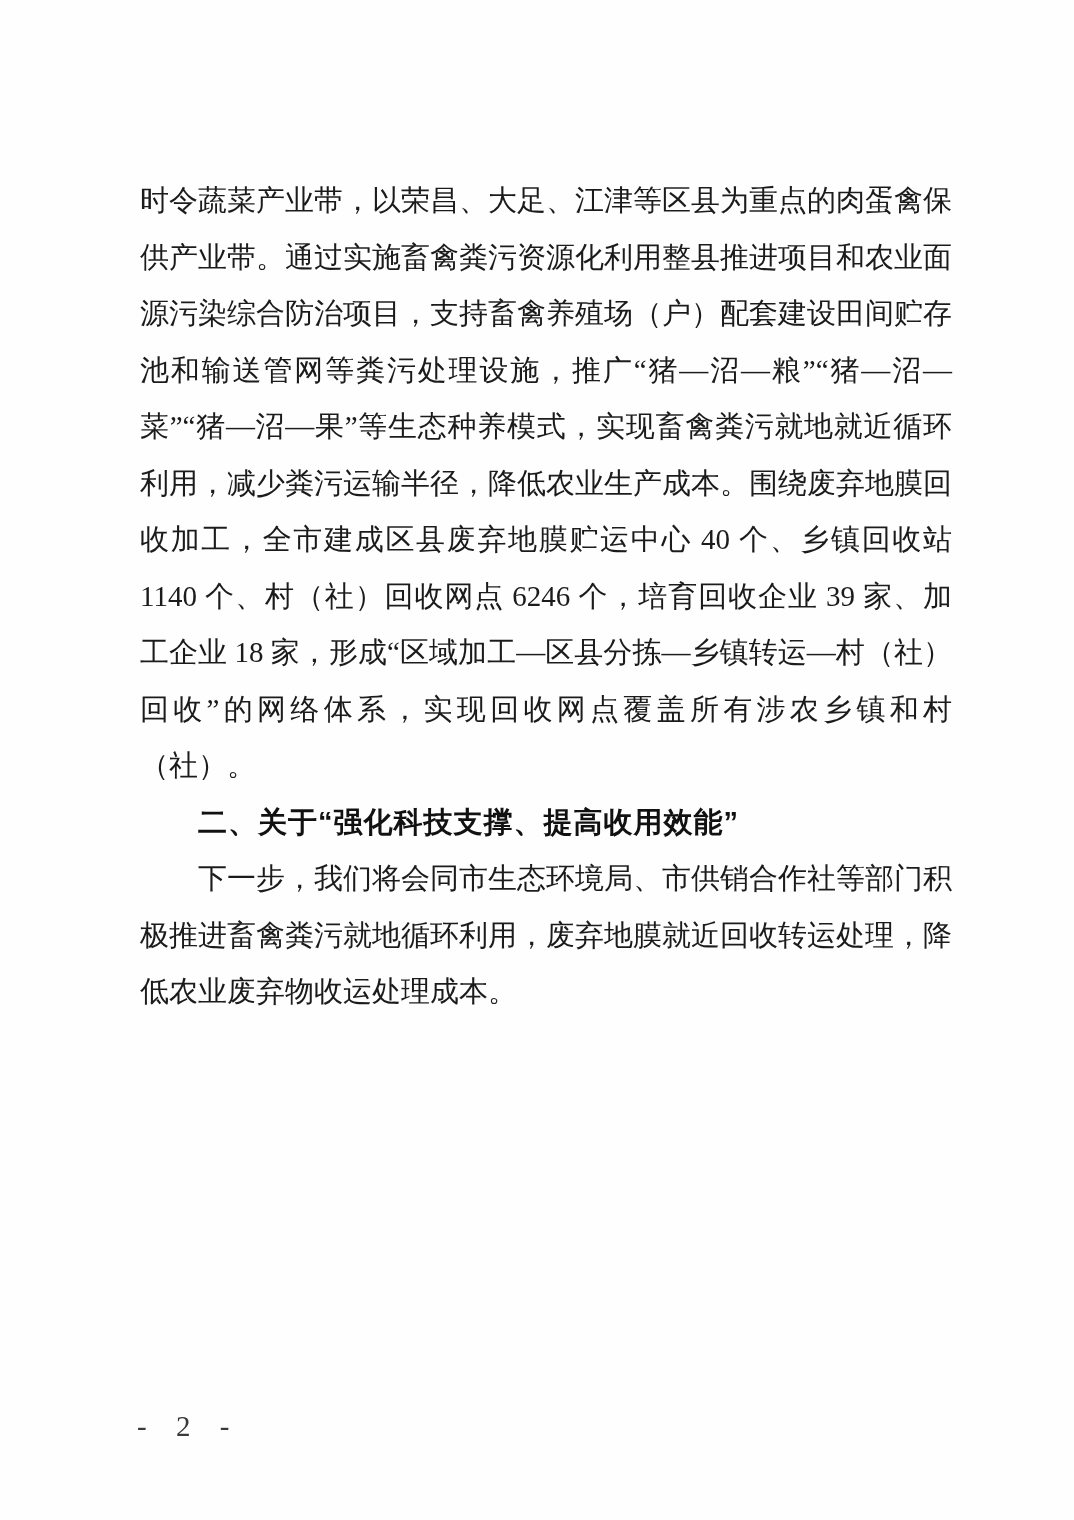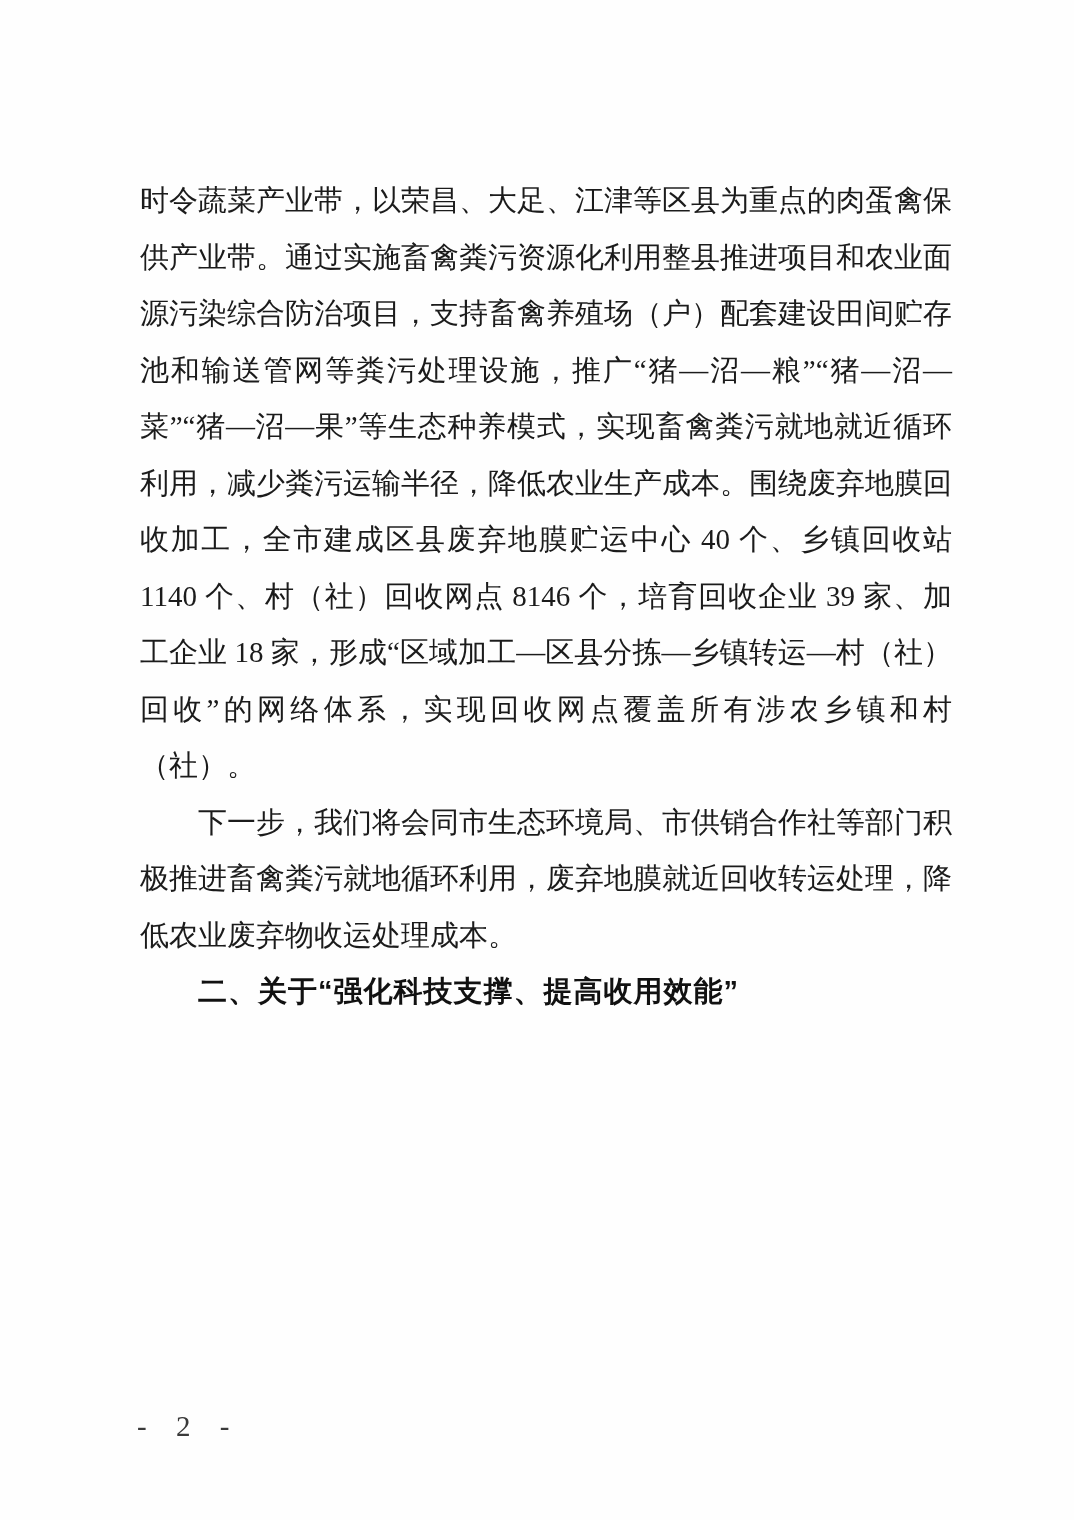--- a/index.html
+++ b/index.html
@@ -55,24 +55,24 @@
     font-family: "Liberation Serif", "DejaVu Serif", serif;
   }
 </style>
 </head>
 <body>
 
 <div class="page">
 
   <div class="text-block">
 
-    <p>时令蔬菜产业带，以荣昌、大足、江津等区县为重点的肉蛋禽保供产业带。通过实施畜禽粪污资源化利用整县推进项目和农业面源污染综合防治项目，支持畜禽养殖场（户）配套建设田间贮存池和输送管网等粪污处理设施，推广“猪—沼—粮”“猪—沼—菜”“猪—沼—果”等生态种养模式，实现畜禽粪污就地就近循环利用，减少粪污运输半径，降低农业生产成本。围绕废弃地膜回收加工，全市建成区县废弃地膜贮运中心 40 个、乡镇回收站 1140 个、村（社）回收网点 8146 个，培育回收企业 39 家、加工企业 18 家，形成“区域加工—区县分拣—乡镇转运—村（社）回收”的网络体系，实现回收网点覆盖所有涉农乡镇和村（社）。</p>
+    <p>时令蔬菜产业带，以荣昌、大足、江津等区县为重点的肉蛋禽保供产业带。通过实施畜禽粪污资源化利用整县推进项目和农业面源污染综合防治项目，支持畜禽养殖场（户）配套建设田间贮存池和输送管网等粪污处理设施，推广“猪—沼—粮”“猪—沼—菜”“猪—沼—果”等生态种养模式，实现畜禽粪污就地就近循环利用，减少粪污运输半径，降低农业生产成本。围绕废弃地膜回收加工，全市建成区县废弃地膜贮运中心 40 个、乡镇回收站 1140 个、村（社）回收网点 6246 个，培育回收企业 39 家、加工企业 18 家，形成“区域加工—区县分拣—乡镇转运—村（社）回收”的网络体系，实现回收网点覆盖所有涉农乡镇和村（社）。</p>
+
+    <p class="indent section-heading">二、关于“强化科技支撑、提高收用效能”</p>
 
     <p class="indent">下一步，我们将会同市生态环境局、市供销合作社等部门积极推进畜禽粪污就地循环利用，废弃地膜就近回收转运处理，降低农业废弃物收运处理成本。</p>
-
-    <p class="indent section-heading">二、关于“强化科技支撑、提高收用效能”</p>
 
 
   </div>
 
   <div class="page-number">- 2 -</div>
 
 </div>
 
 </body></html>

